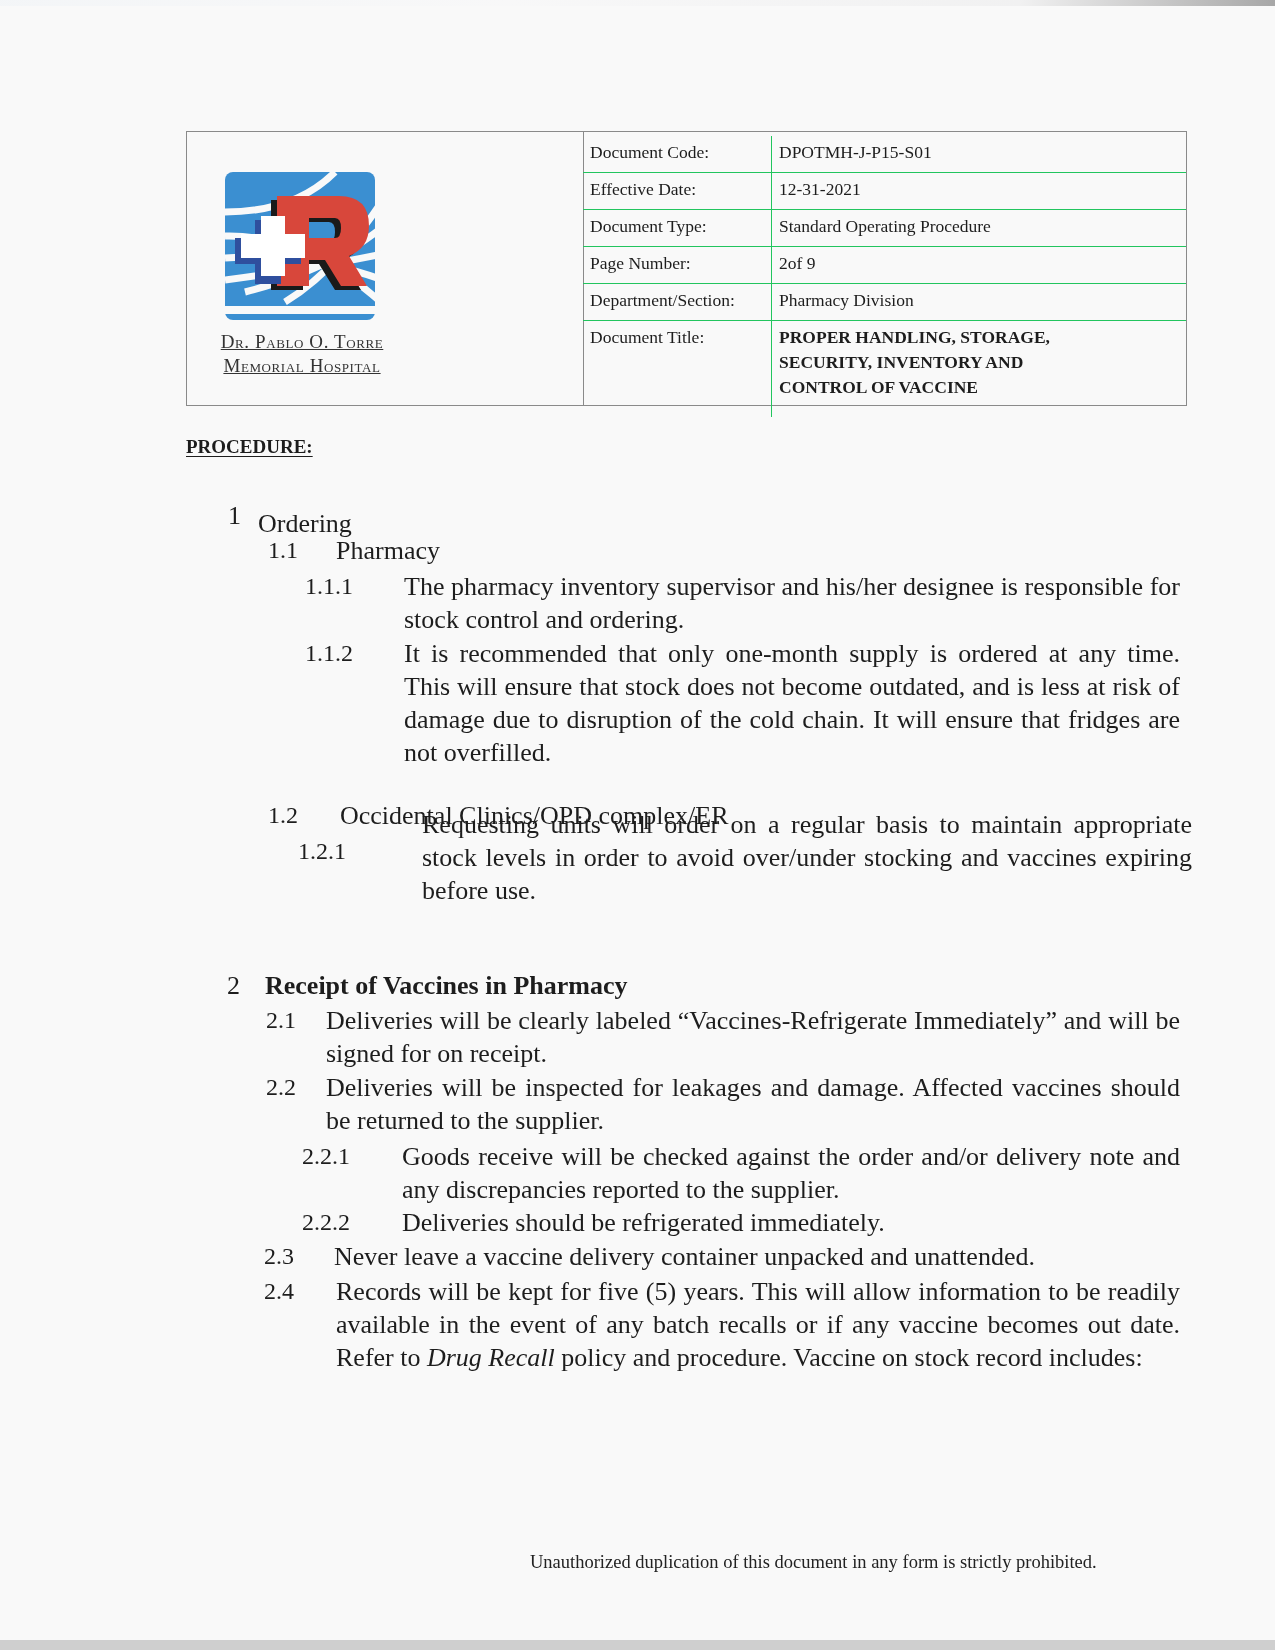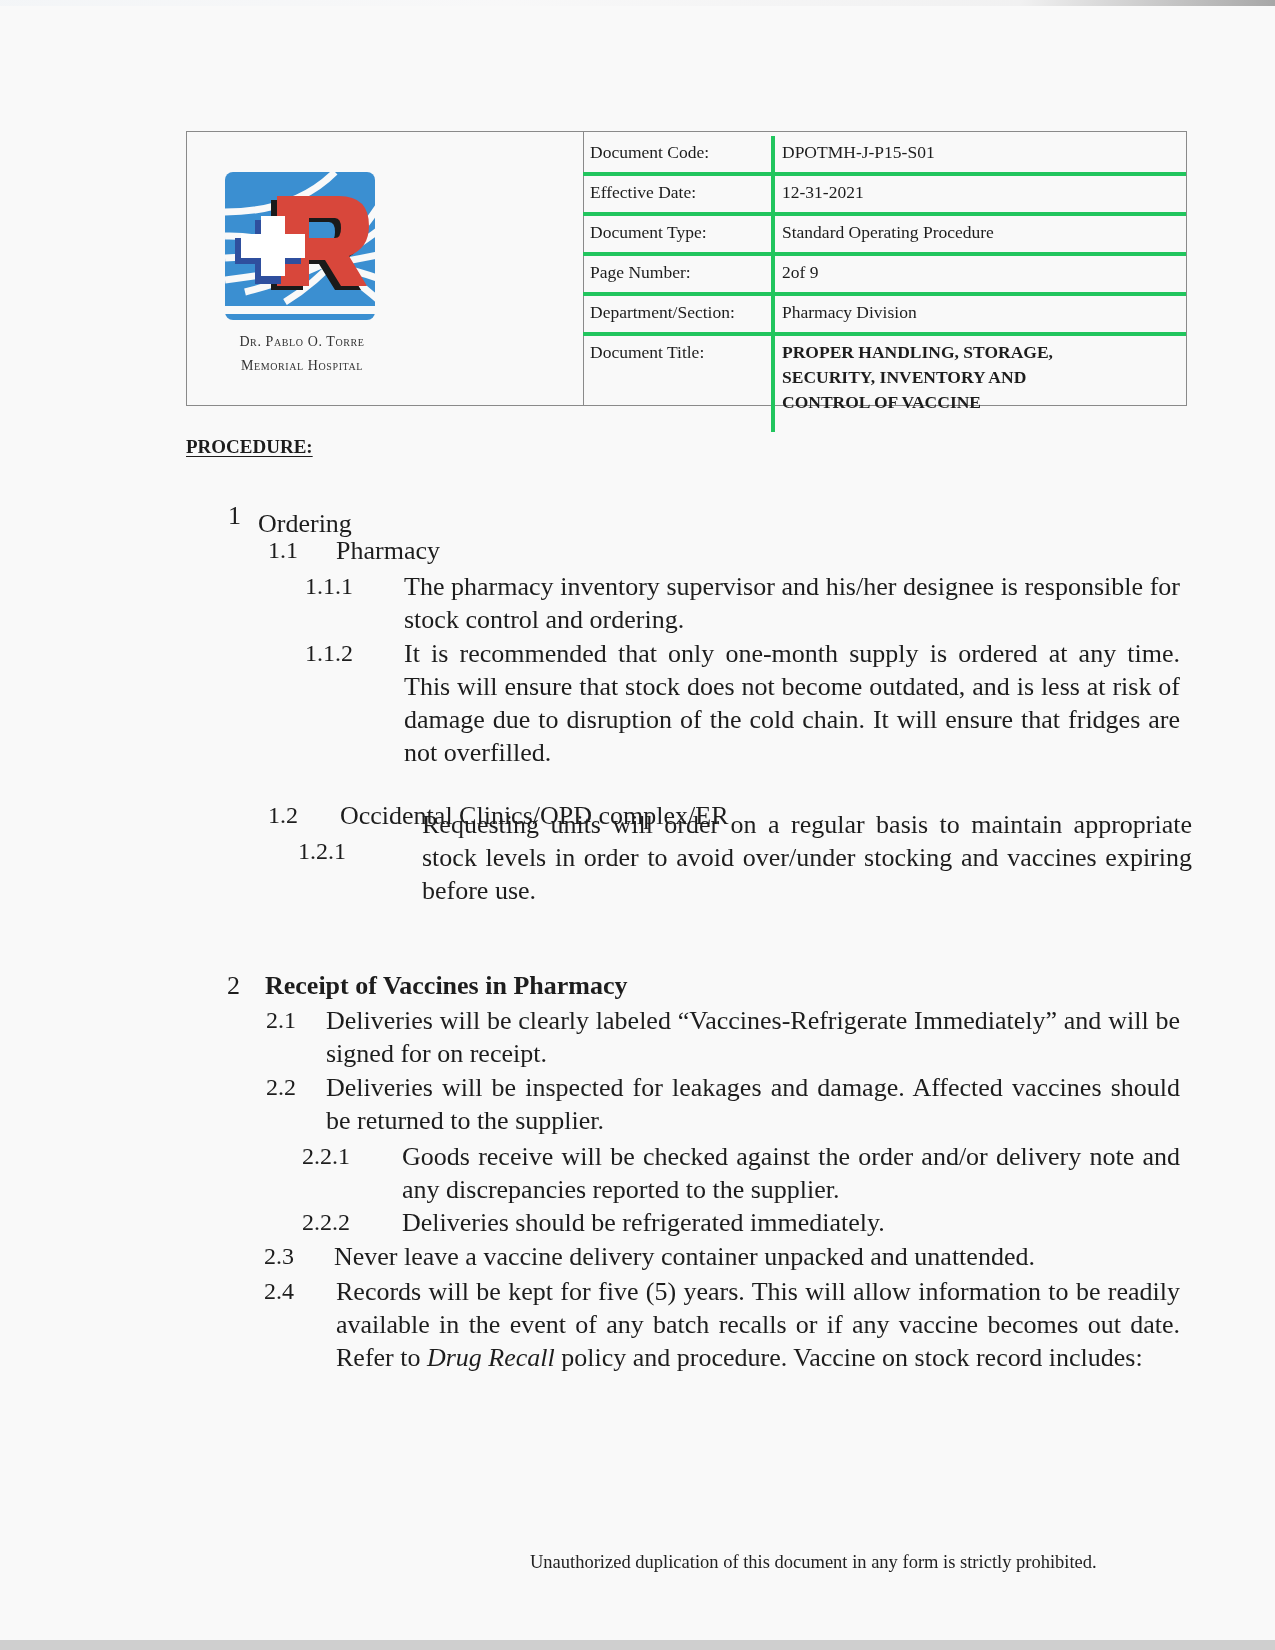--- a/index.html
+++ b/index.html
@@ -12,25 +12,25 @@
   .scan-top { position: absolute; left: 0; top: 0; width: 1275px; height: 6px;
     background: linear-gradient(to right, #eef2f6 0%, #f7f7f8 40%, #e9e9ea 80%, #555 100%); opacity: .5; }
   .scan-bottom { position: absolute; left: 0; top: 1640px; width: 1275px; height: 10px; background: #cfcfcf; }
 
   
   .hdr { position: absolute; left: 186px; top: 131px; width: 1001px; height: 275px;
     border: 1px solid #8a8a8a; box-sizing: border-box; }
   .logo-cell { position: absolute; left: 0; top: 0; width: 396px; height: 100%; border-right: 1px solid #8a8a8a; }
   .logo { position: absolute; left: 38px; top: 40px; width: 158px; height: 158px; }
   .hosp-name { position: absolute; left: 10px; top: 198px; width: 210px; text-align: center;
-    font-size: 14px; line-height: 24px; letter-spacing: .6px; color: #333; font-variant: small-caps; }
+    font-size: 19px; line-height: 24px; letter-spacing: .6px; color: #333; font-variant: small-caps; text-decoration: underline; }
   .address { position: absolute; left: 228px; top: 100px; width: 160px; text-align: center;
     font-size: 15px; line-height: 18.5px; color: #222; }
   .meta { position: absolute; left: 396px; top: 4px; width: 603px; border-collapse: collapse; padding-left: 29px; }
-  .meta td { border: 4px solid #22c55e; padding: 0 6px 0 7px; height: 36px; vertical-align: top;
+  .meta td { border: 1px solid #22c55e; padding: 0 6px 0 7px; height: 36px; vertical-align: top;
     font-size: 17.5px; line-height: 32px; font-family: "Liberation Serif", serif; }
   .meta td.lbl { width: 175px; }
   .meta tr:first-child td { border-top: none; }
   .meta td.lbl { border-left: none; }
   .meta td.val { border-right: none; }
   .meta tr:last-child td { border-bottom: none; height: 92px; }
   .meta .title-val { font-weight: bold; line-height: 25px; padding-top: 4px; }
 
   
   .t { position: absolute; font-size: 26px; line-height: 33px; white-space: nowrap; }

